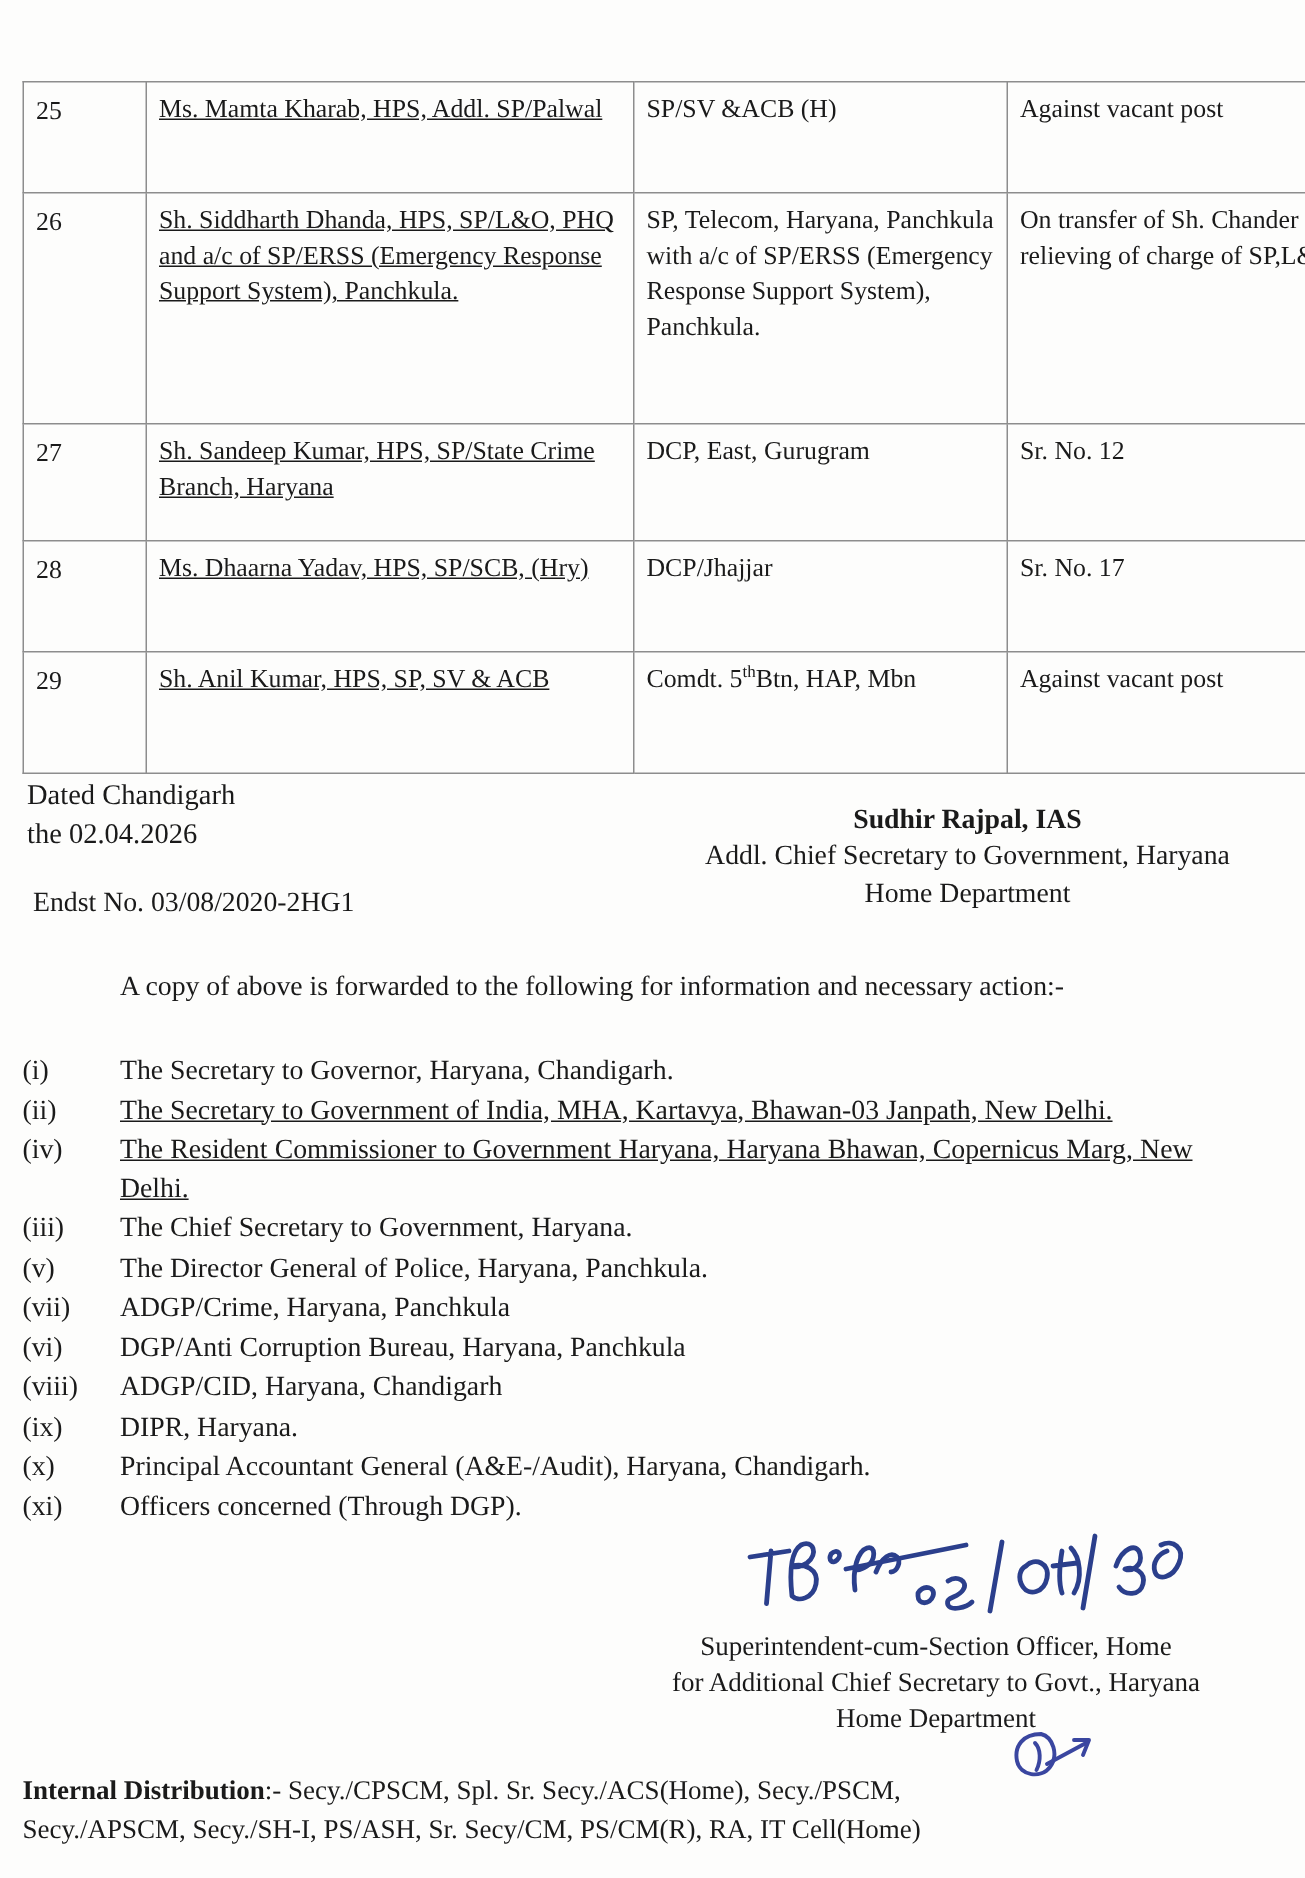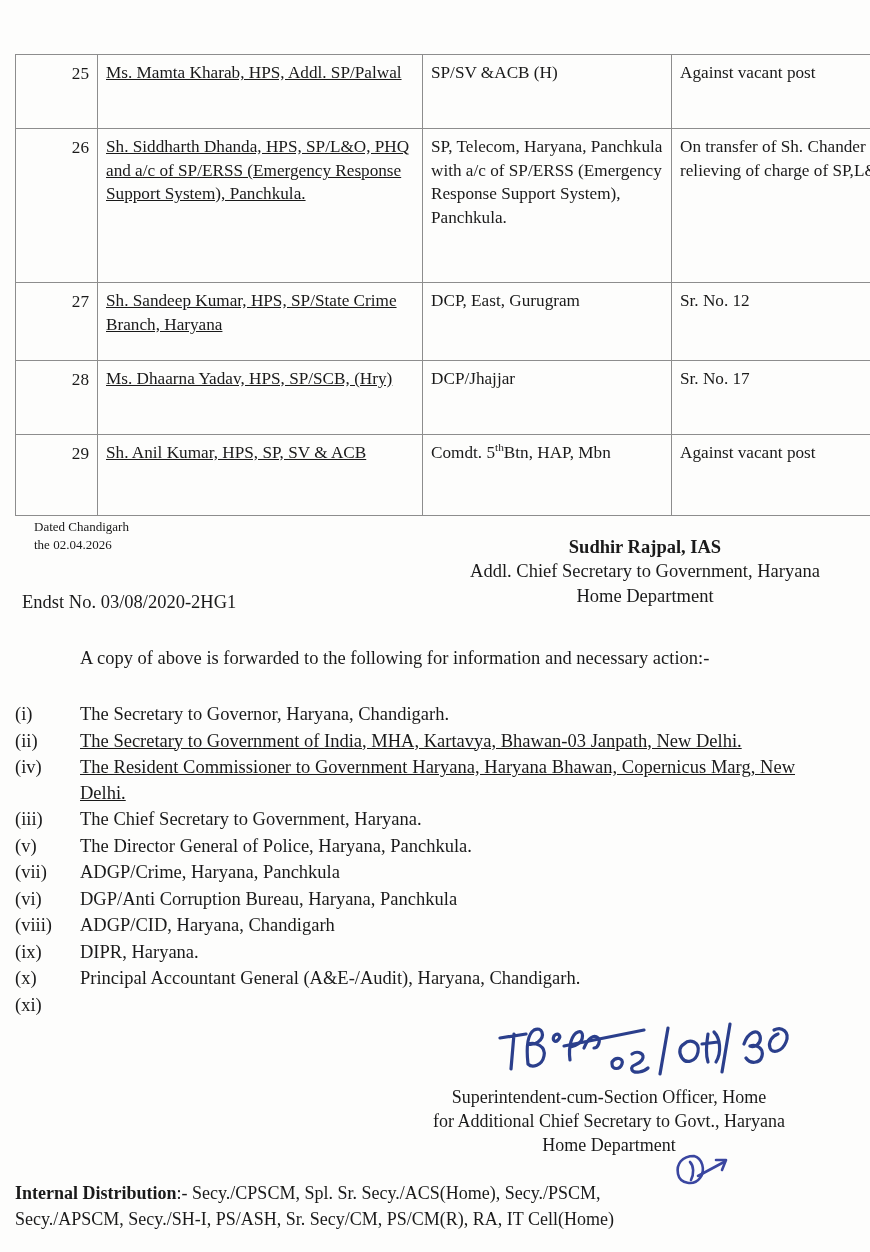--- a/index.html
+++ b/index.html
@@ -29,21 +29,21 @@
   #transfer-table td {
     border: 1px solid #8d8d8d;
     vertical-align: top;
     padding: 6px 8px 8px 8px;
     font-size: 17.2px;
     line-height: 1.38;
     font-family: "Liberation Serif", serif;
   }
   #transfer-table .c-sr {
     width: 65px;
-    text-align: right;
+    text-align: left;
     padding-top: 7px;
     margin-top: 12px;
   }
   #transfer-table .c-name  { width: 308px; text-decoration: underline; }
   #transfer-table .c-post  { width: 232px; }
   #transfer-table .c-remark{ width: 295px; }
 
   .row-25 td { height: 58px; }
   .row-26 td { height: 138px; }
   .row-27 td { height: 62px; }
@@ -59,23 +59,23 @@
     top: 487px;
     width: 450px;
     text-align: center;
     font-size: 18.5px;
     line-height: 1.32;
   }
   .sig-right .nm { font-weight: bold; margin-top: 48px; }
 
   .dated-left {
     position: absolute;
-    left: 34px;
+    left: 18px;
     top: 518px;
-    font-size: 13px;
+    font-size: 19px;
     line-height: 1.38;
   }
 
   .endst {
     position: absolute;
     left: 22px;
     top: 592px;
     font-size: 18.5px;
   }
   .endst-date {
@@ -136,21 +136,21 @@
     left: 668px;
     top: 1148px;
     width: 70px;
     height: 44px;
     pointer-events: none;
   }
 
   
   .sig-bottom {
     position: absolute;
-    left: 364px;
+    left: 379px;
     top: 1085px;
     width: 490px;
     text-align: center;
     font-size: 18px;
     line-height: 1.34;
   }
 
   
   .internal-dist {
     position: absolute;
@@ -258,20 +258,21 @@
     <div class="li">
       <span class="rn">(ix)</span>
       <span class="tx">DIPR, Haryana.</span>
     </div>
     <div class="li">
       <span class="rn">(x)</span>
       <span class="tx">Principal Accountant General (A&amp;E-/Audit), Haryana, Chandigarh.</span>
     </div>
     <div class="li">
       <span class="rn">(xi)</span>
+      <span class="tx">Officers concerned (Through DGP).</span>
     </div>
   </div>
 
   <svg id="hand-signature" viewBox="0 0 320 70" xmlns="http://www.w3.org/2000/svg">
     <g fill="none" stroke="#2b3f8c" stroke-width="3.2" stroke-linecap="round" stroke-linejoin="round">
       <path d="M8 24 L34 20 M22 20 L19 55"></path>
       <path d="M36 50 C34 32 36 20 42 16 C50 12 54 22 46 28 C40 32 36 30 36 30 C44 28 54 32 52 42 C50 52 40 54 36 50 Z"></path>
       <path d="M62 22 C66 18 70 22 66 26 C63 29 60 26 62 22 Z"></path>
       <path d="M78 46 C76 32 80 20 86 18 C92 16 92 26 86 30 C80 34 78 32 78 32"></path>
       <path d="M92 34 C96 24 102 20 106 24 C109 27 106 34 102 34"></path>

